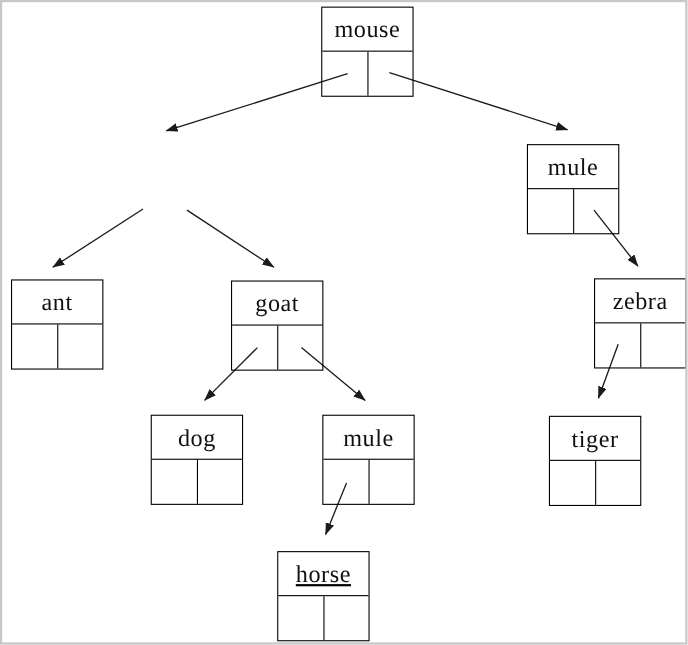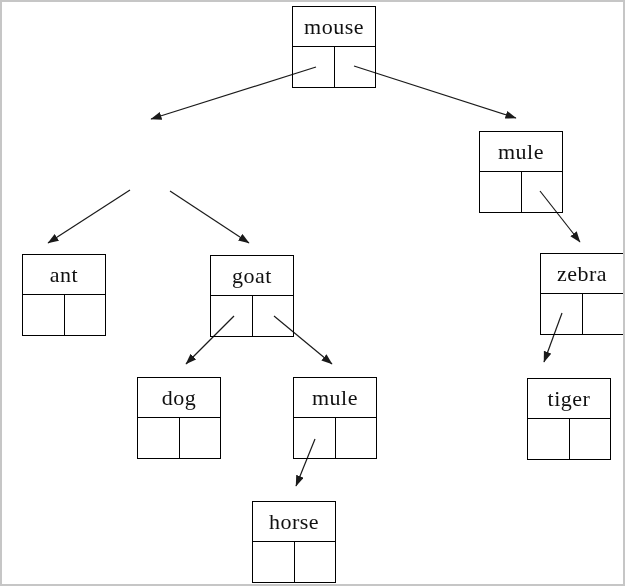--- a/index.html
+++ b/index.html
@@ -78,21 +78,21 @@
 
 
   <div class="node" style="left:477px; top:129px;">
     <div class="node-label">mule</div>
     <div class="node-cells">
       <div class="cell cell-left"></div>
       <div class="cell cell-right"></div>
     </div>
   </div>
 
-  <div class="node" style="left:20px; top:252px;">
+  <div class="node" style="left:8px; top:252px;">
     <div class="node-label">ant</div>
     <div class="node-cells">
       <div class="cell cell-left"></div>
       <div class="cell cell-right"></div>
     </div>
   </div>
 
   <div class="node" style="left:538px; top:251px;">
     <div class="node-label">zebra</div>
     <div class="node-cells">
@@ -118,29 +118,29 @@
   </div>
 
   <div class="node" style="left:291px; top:375px;">
     <div class="node-label">mule</div>
     <div class="node-cells">
       <div class="cell cell-left"></div>
       <div class="cell cell-right"></div>
     </div>
   </div>
 
-  <div class="node" style="left:525px; top:376px;">
+  <div class="node" style="left:497px; top:376px;">
     <div class="node-label">tiger</div>
     <div class="node-cells">
       <div class="cell cell-left"></div>
       <div class="cell cell-right"></div>
     </div>
   </div>
 
-  <div class="node" style="left:250px; top:499px;">
+  <div class="node" style="left:250px; top:499px;text-decoration:underline;">
     <div class="node-label">horse</div>
     <div class="node-cells">
       <div class="cell cell-left"></div>
       <div class="cell cell-right"></div>
     </div>
   </div>
 
 </div>
 
 </body></html>

